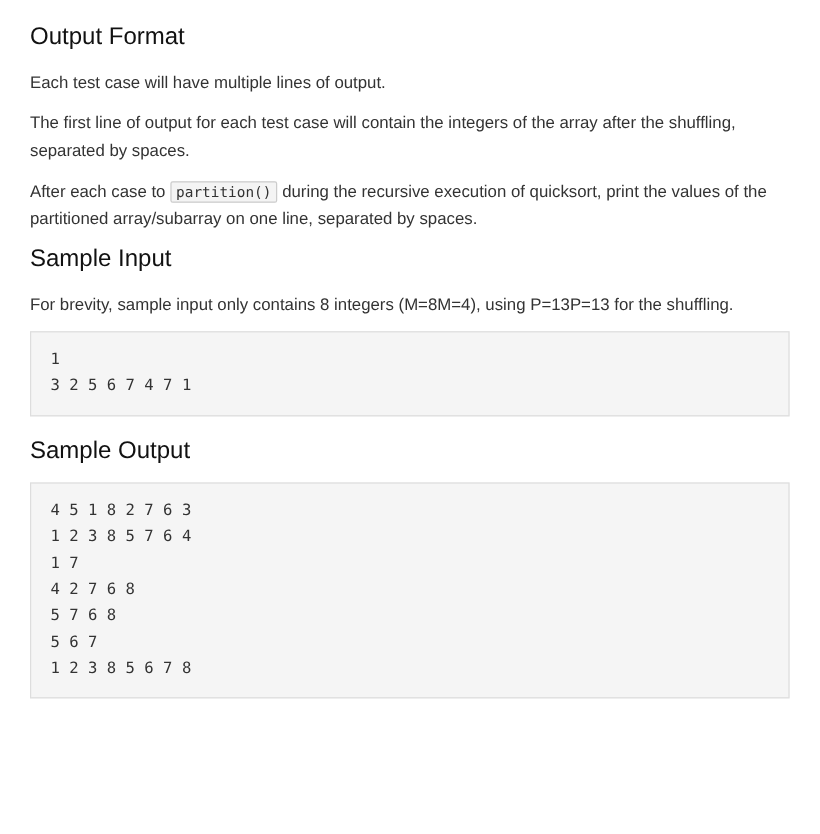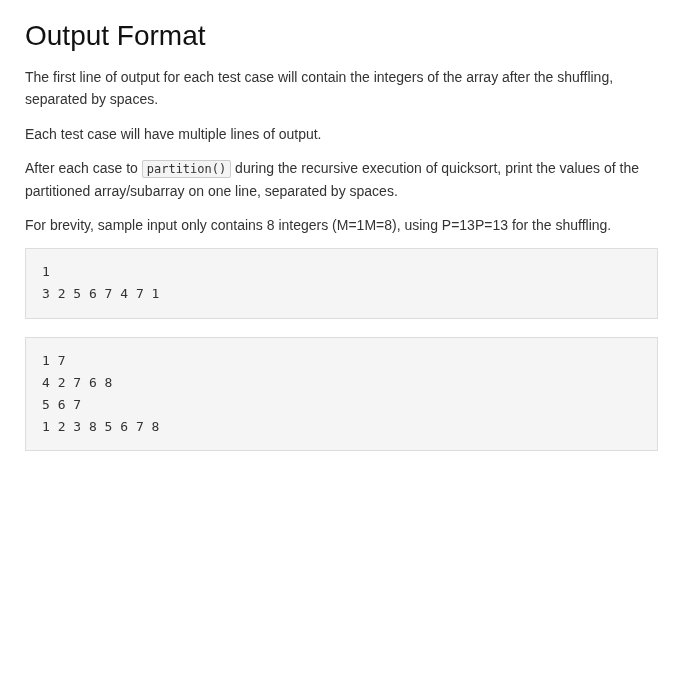--- a/index.html
+++ b/index.html
@@ -9,21 +9,21 @@
     }
     body {
       font-family: Arial, sans-serif;
       font-size: 14px;
       color: #333;
       background: #fff;
       padding: 20px 25px;
       max-width: 683px;
     }
     h2 {
-      font-size: 28px;
+      font-size: 20px;
       font-weight: normal;
       margin-bottom: 14px;
       color: #111;
     }
     p {
       margin-bottom: 12px;
       line-height: 1.6;
       color: #333;
     }
     code {
@@ -46,35 +46,40 @@
     }
     .section {
       margin-bottom: 8px;
     }
   </style>
 </head>
 <body>
 
 <div class="section">
   <h2>Output Format</h2>
+  <p>Each test case will have multiple lines of output.</p>
   <p>The first line of output for each test case will contain the integers of the array after the shuffling, separated by spaces.</p>
-  <p>Each test case will have multiple lines of output.</p>
   <p>
     <span>After each case to </span><code>partition()</code><span> during the recursive execution of quicksort, print the values of the partitioned array/subarray on one line, separated by spaces.</span>
   </p>
 </div>
 
 <div class="section">
-  <p>For brevity, sample input only contains 8 integers (M=1M=8), using P=13P=13 for the shuffling.</p>
+  <h2>Sample Input</h2>
+  <p>For brevity, sample input only contains 8 integers (M=8M=4), using P=13P=13 for the shuffling.</p>
   <div class="code-block">
     <div>1</div>
     <div>3 2 5 6 7 4 7 1</div>
   </div>
 </div>
 
 <div class="section">
+  <h2>Sample Output</h2>
   <div class="code-block">
+    <div>4 5 1 8 2 7 6 3</div>
+    <div>1 2 3 8 5 7 6 4</div>
     <div>1 7</div>
     <div>4 2 7 6 8</div>
+    <div>5 7 6 8</div>
     <div>5 6 7</div>
     <div>1 2 3 8 5 6 7 8</div>
   </div>
 </div>
 
 </body></html>

